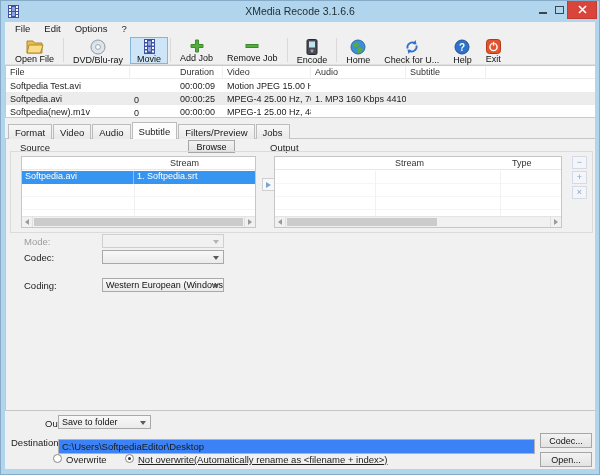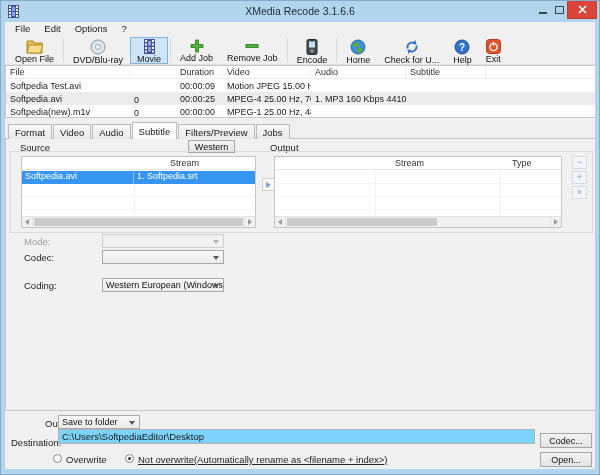--- a/index.html
+++ b/index.html
@@ -98,25 +98,25 @@
            overflow:hidden; white-space:nowrap; color:#111; }
   .combo::after { content:""; position:absolute; right:4px; top:5px;
                   border-left:3px solid transparent; border-right:3px solid transparent; border-top:4px solid #5a5a5a; }
   .combo.disabled { background:#f1f1f1; border-color:#cfcfcf; color:#9c9c9c; }
   .combo.disabled::after { border-top-color:#b4b4b4; }
   .lbl { position:absolute; color:#222; }
   .lbl.disabled { color:#9c9c9c; }
 
   
   .bottombar { position:absolute; left:0; top:389px; width:592px; height:60px; }
-  .dest-field { position:absolute; left:53px; top:18px; width:477px; height:15px; background:#7dd3fc;
+  .dest-field { position:absolute; left:53px; top:28px; width:477px; height:15px; background:#3b82f6;
                 border:1px solid #b2b2b2; padding:1px 0 0 3px; overflow:hidden; white-space:nowrap; }
   .browse-btn { position:absolute; left:535px; top:22px; width:52px; height:15px; }
   .open-btn   { position:absolute; left:535px; top:41px; width:52px; height:15px; }
-  .out-combo  { left:53px; top:4px; width:82px; }
+  .out-combo  { left:53px; top:4px; width:93px; }
   .radio { position:absolute; width:9px; height:9px; border:1px solid #878787; border-radius:50%; background:#fff; }
   .radio.checked::after { content:""; position:absolute; left:2px; top:2px; width:3px; height:3px;
                           border-radius:50%; background:#333; }
 </style>
 </head>
 <body>
 
 <div class="window">
 
   <div class="titlebar">
@@ -310,21 +310,21 @@
       <div class="tab">Format</div>
       <div class="tab">Video</div>
       <div class="tab">Audio</div>
       <div class="tab active">Subtitle</div>
       <div class="tab">Filters/Preview</div>
       <div class="tab">Jobs</div>
     </div>
 
     <div class="tabpage">
       <div class="pg-label" style="left:14px; top:3px;">Source</div>
-      <div class="btn import-btn">Western</div>
+      <div class="btn import-btn">Browse</div>
       <div class="pg-label" style="left:264px; top:3px;">Output</div>
 
       <div class="group">
 
         <div class="stbl src-table">
           <div class="tbl-head">
             <span class="head-label" style="left:148px;">Stream</span>
           </div>
           <div class="tbl-body">
             <div class="vline" style="left:112px;"></div>

